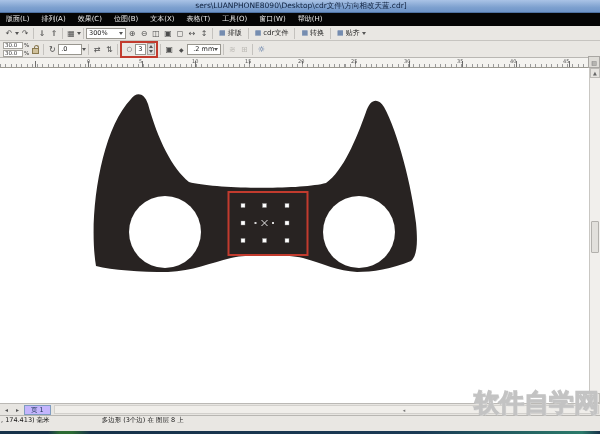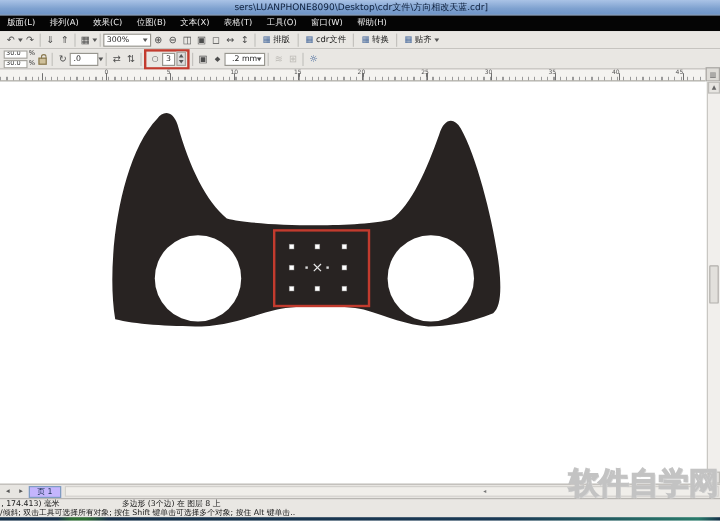--- a/index.html
+++ b/index.html
@@ -257,23 +257,20 @@
     <div class="hscroll-track">
       <span class="hscroll-arrow">◂</span>
     </div>
   </div>
 
   <div class="statusbar">
     <div class="st-row1">
       <span class="st-coords">, 174.413) 毫米</span>
       <span class="st-object">多边形 (3个边) 在 图层 8 上</span>
     </div>
-    <div class="st-row2">
-      <span>/倾斜; 双击工具可选择所有对象; 按住 Shift 键单击可选择多个对象; 按住 Alt 键单击..</span>
-    </div>
   </div>
 
   <div class="taskbar"></div>
 
   <div class="watermark">
     <div class="wm-cn">软件自学网</div>
   </div>
 
 </div>
 

